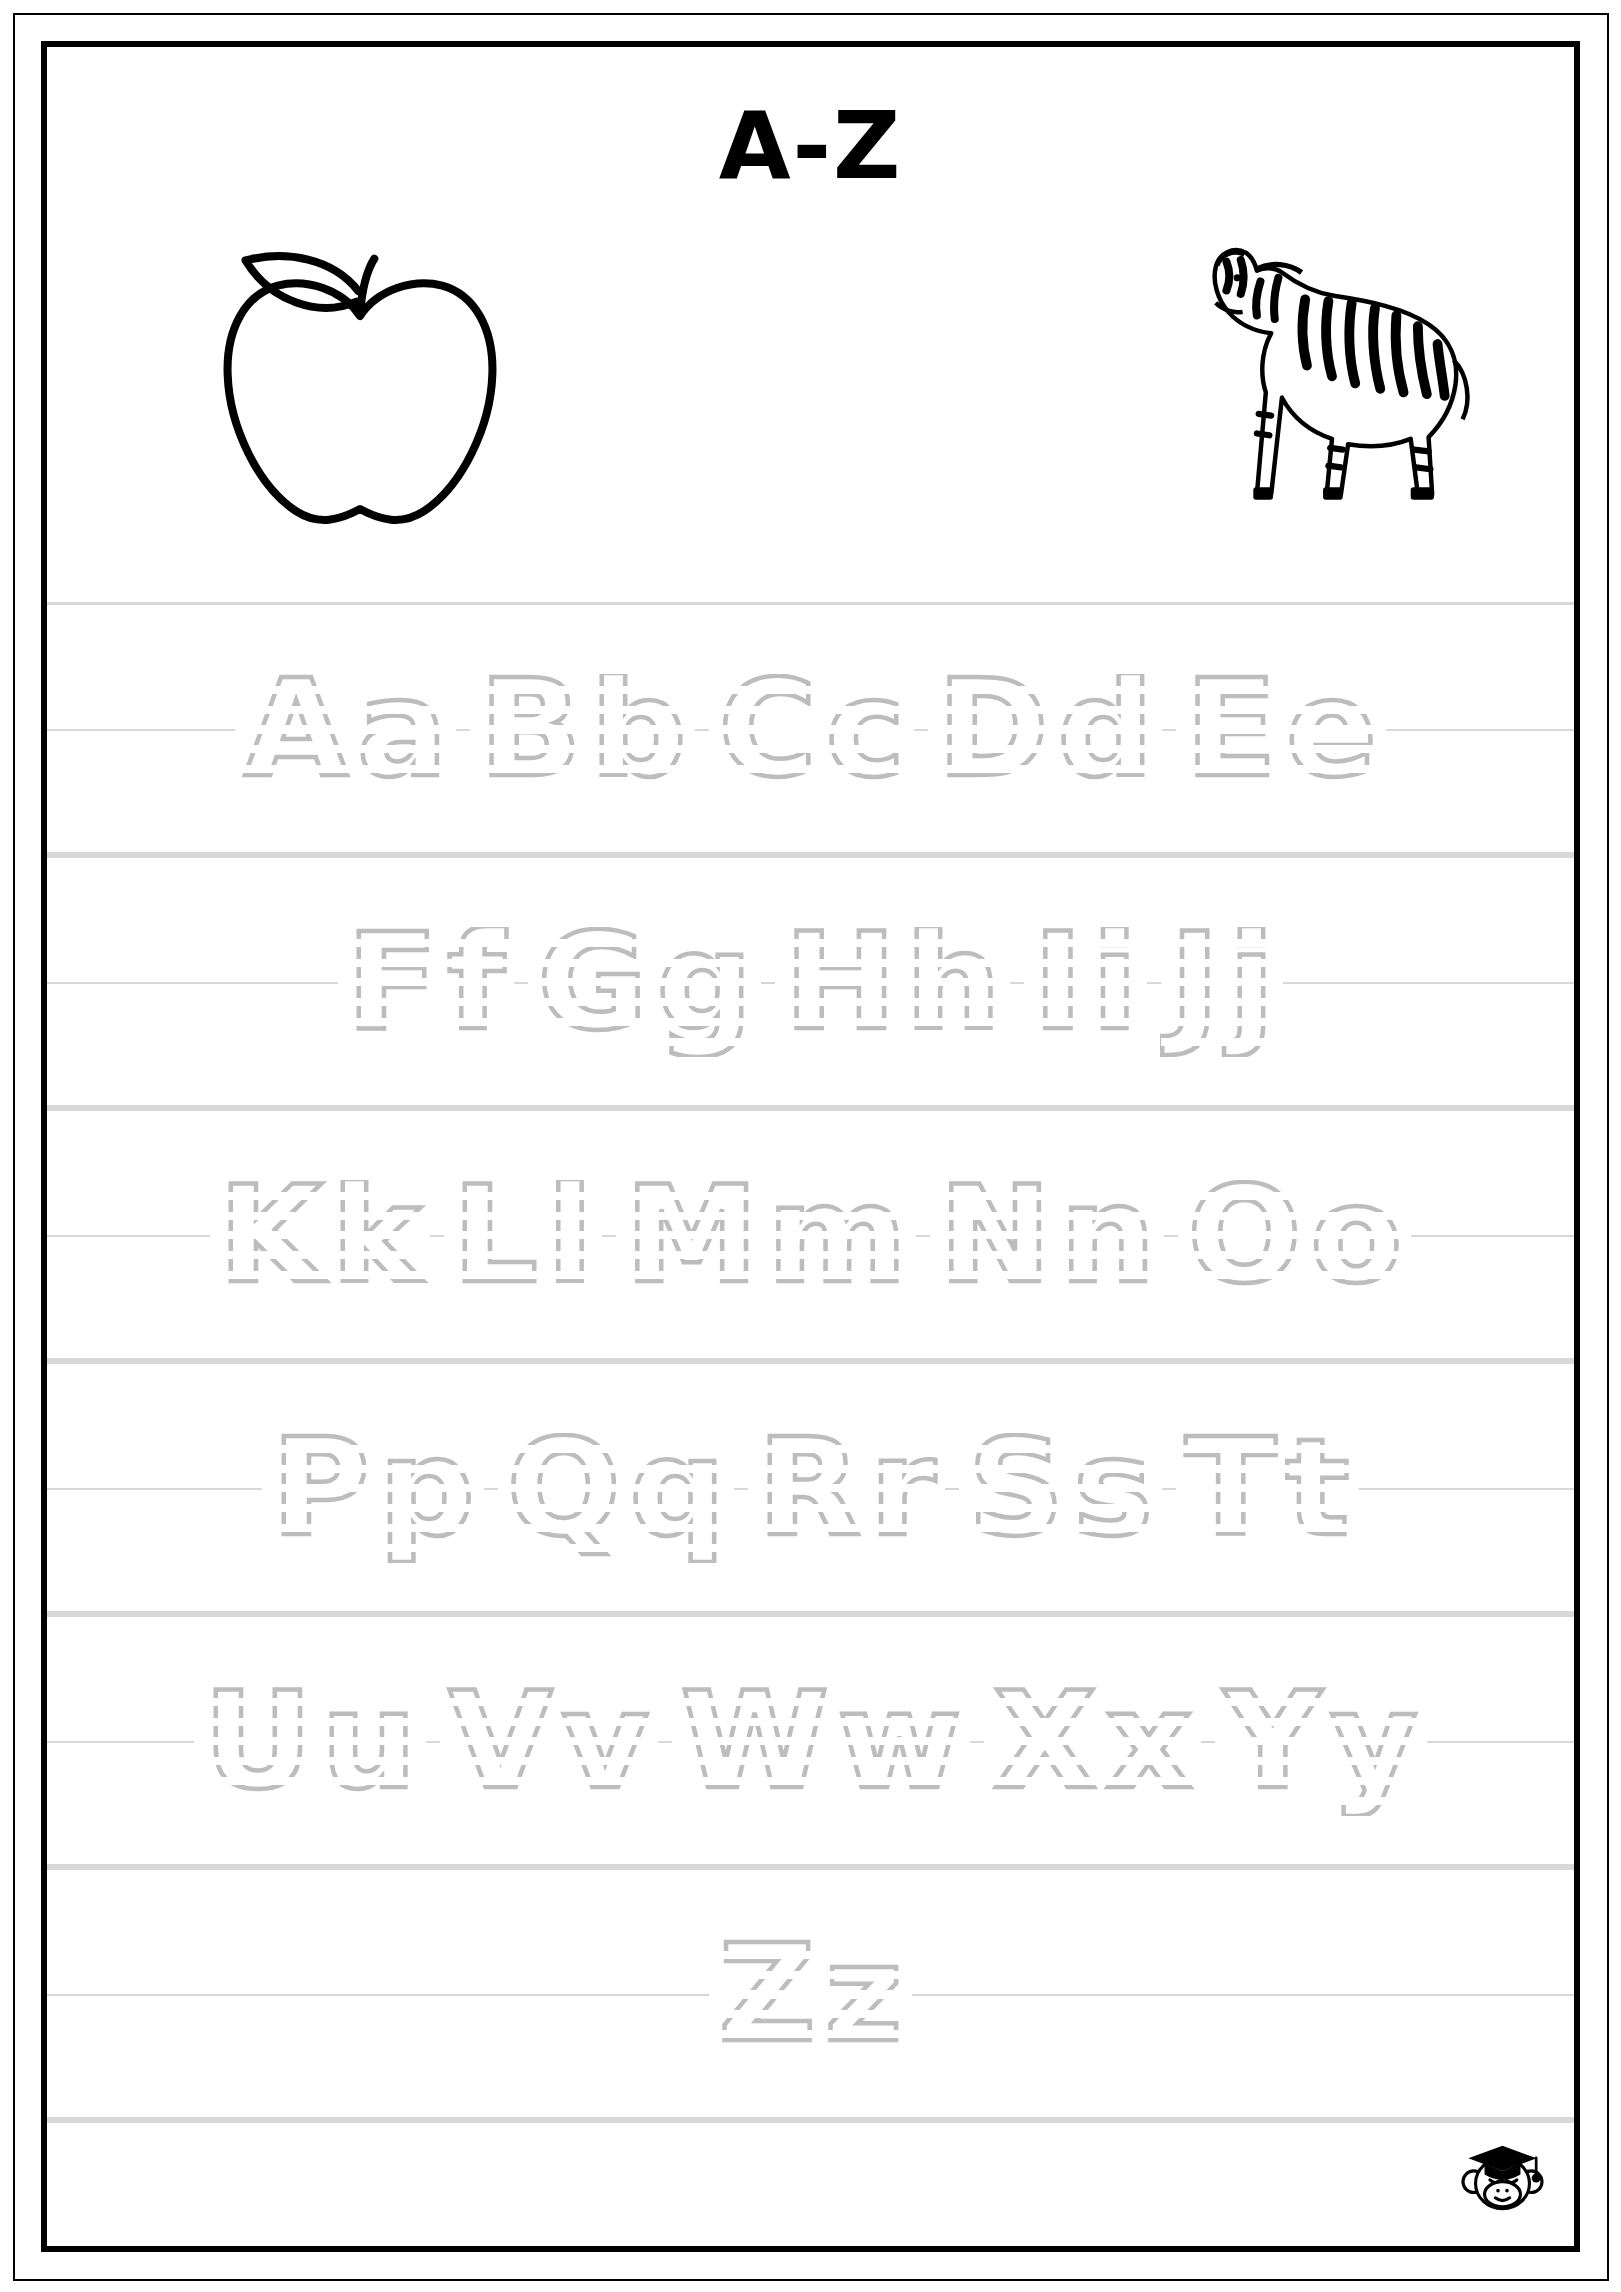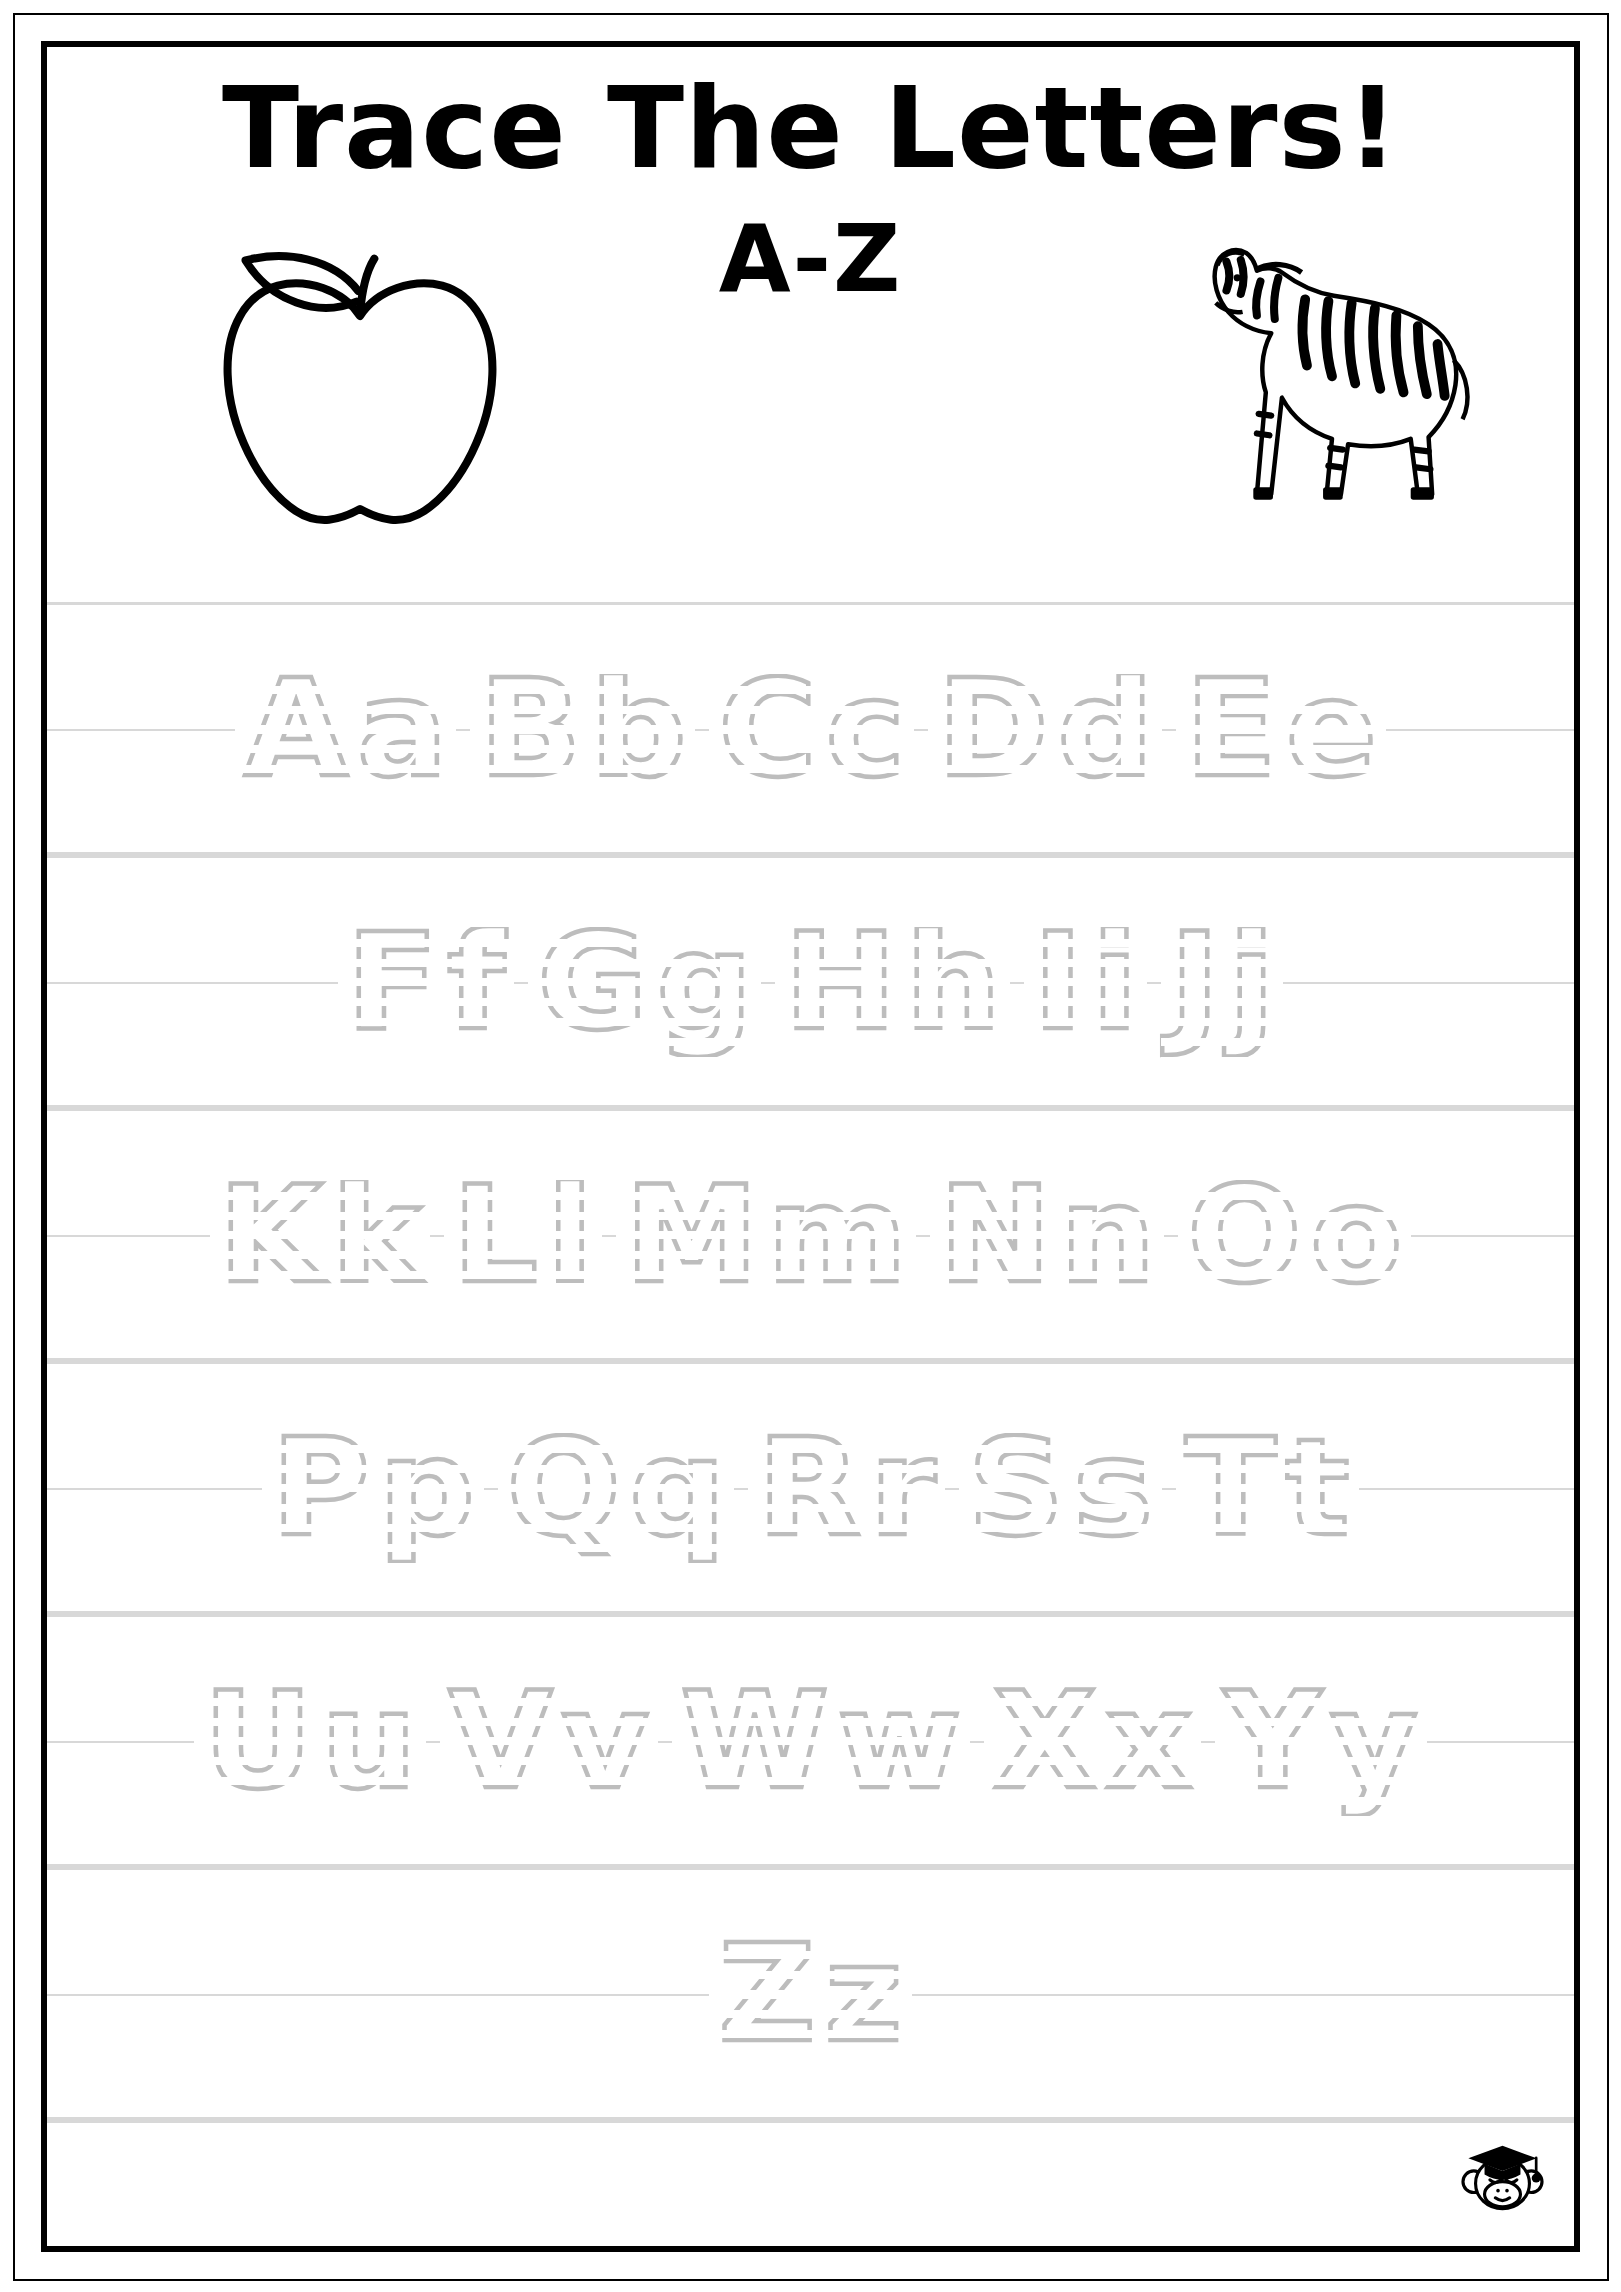--- a/index.html
+++ b/index.html
@@ -197,21 +197,20 @@
 <div class="page">
 
   <div class="outer-frame"></div>
   <div class="inner-frame"></div>
 
   <div class="content">
 
     <div class="header">
 
       <div class="title-block">
-        <div class="title-main">Trace The Letters!</div>
         <div class="title-sub">A-Z</div>
       </div>
 
       <div class="apple-wrap">
         <svg viewBox="0 0 340 330" width="304" height="296" aria-hidden="true">
           <g fill="none" stroke="#000" stroke-width="9" stroke-linecap="round" stroke-linejoin="round">
             <path d="M170 90
                      C 150 60, 110 48, 78 56
                      C 42 66, 20 104, 22 156
                      C 24 214, 56 280, 98 308

